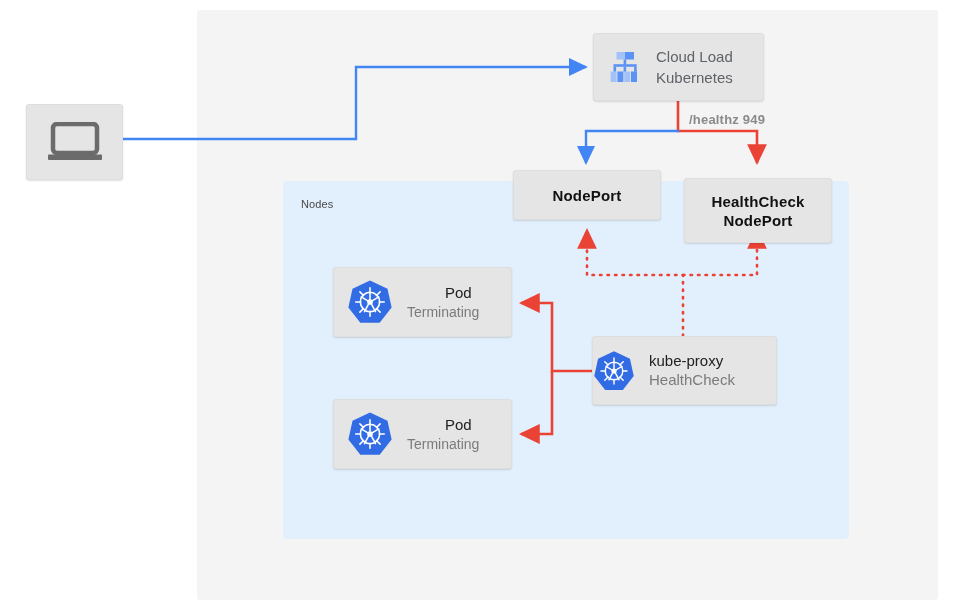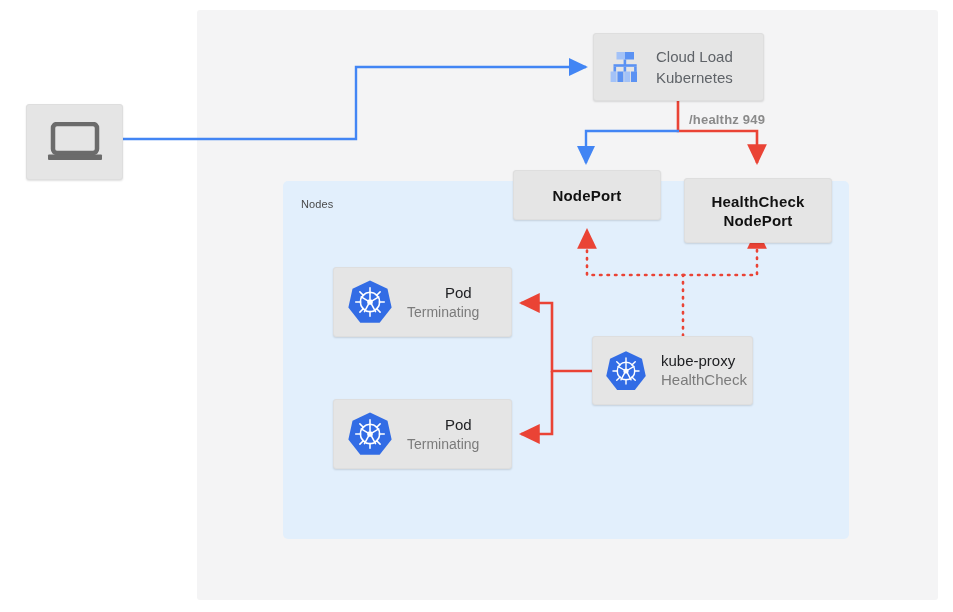--- a/index.html
+++ b/index.html
@@ -101,23 +101,22 @@
   .pod-card.pod-1 { top: 267px; }
   .pod-card.pod-2 { top: 399px; }
   .k8s-icon { width: 46px; height: 46px; flex: 0 0 46px; }
   .pod-text { margin-left: 14px; }
   .pod-title { font-size: 15px; color: #202124; line-height: 19px; margin-left: 38px; }
   .pod-sub   { font-size: 14px; color: #7b7b7b; line-height: 20px; }
 
   
   .kp-card {
     left: 592px; top: 336px;
-    width: 161px; height: 69px;
+    width: 185px; height: 69px;
     display: flex; align-items: center;
-    padding-left: 12px;
   }
   .kp-icon { width: 42px; height: 42px; flex: 0 0 42px; }
   .kp-text { margin-left: 14px; }
   .kp-title { font-size: 15px; color: #202124; line-height: 19px; }
   .kp-sub   { font-size: 15px; color: #7b7b7b; line-height: 20px; }
 
   
   .healthz-label {
     position: absolute;
     left: 689px; top: 112px;

